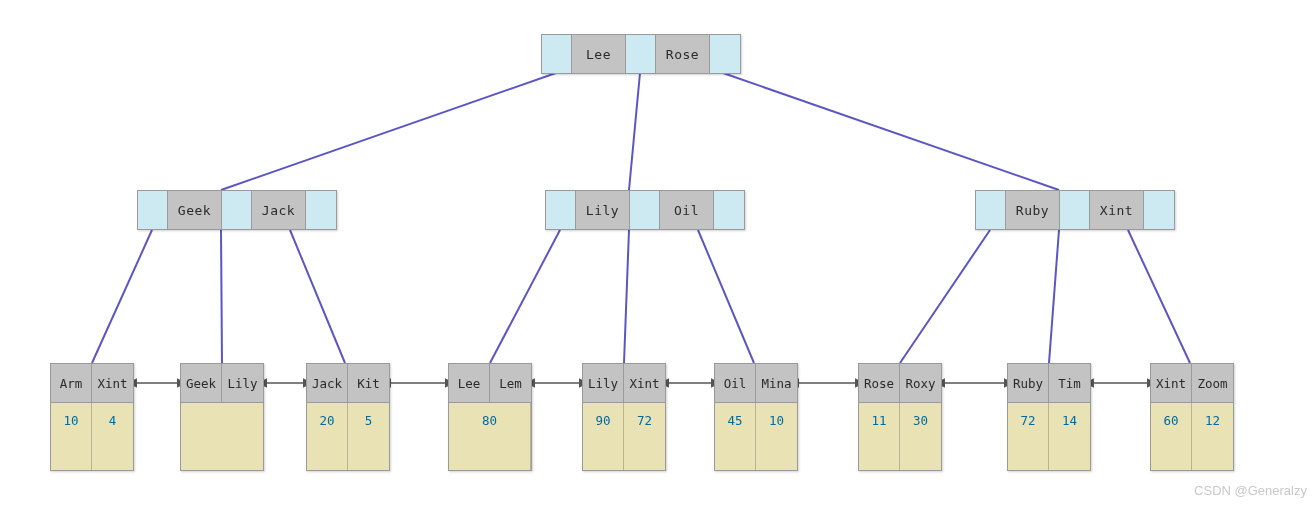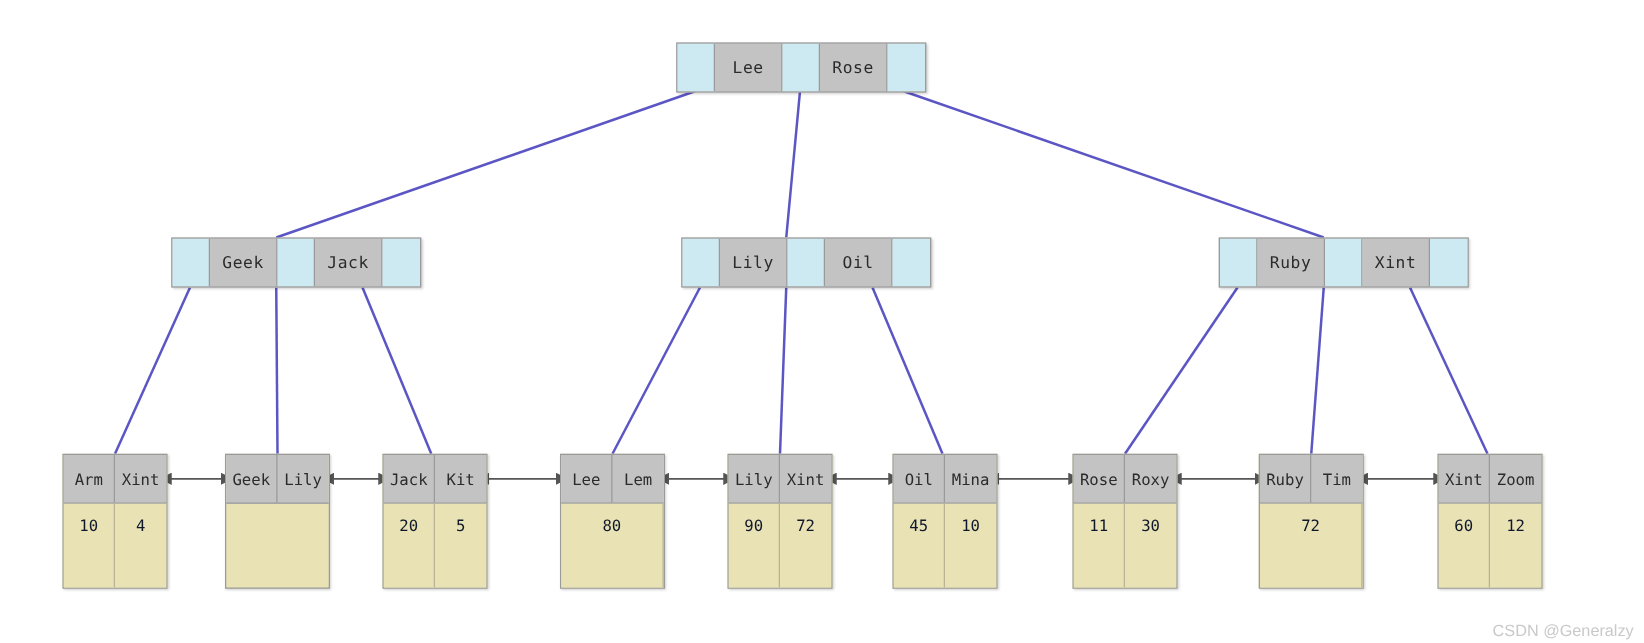--- a/index.html
+++ b/index.html
@@ -92,30 +92,30 @@
     display: flex;
     flex: 1 1 auto;
     background: #e8e2b5;
   }
   .leaf .body .cell {
     flex: 1 1 50%;
     display: flex;
     align-items: center;
     justify-content: center;
     font-size: 12.5px;
-    color: #0f172a;
+    color: #0369a1;
     box-sizing: border-box;
     padding-bottom: 32px;
   }
   .leaf .body .cell.first { border-right: 1px solid #b9b394; }
 
   .watermark {
     position: absolute;
     right: 8px;
-    bottom: 2px;
+    bottom: 16px;
     font-family: "Liberation Sans", sans-serif;
     font-size: 13px;
     color: #c9c9c9;
     z-index: 5;
     white-space: nowrap;
   }
 </style>
 </head>
 <body>
 
@@ -265,20 +265,21 @@
     </div>
   </div>
 
   <div class="leaf" style="left:1007px; top:363px;">
     <div class="hdr">
       <div class="cell first">Ruby</div>
       <div class="cell">Tim</div>
     </div>
     <div class="body">
       <div class="cell first">72</div>
+      <div class="cell">14</div>
     </div>
   </div>
 
   <div class="leaf" style="left:1150px; top:363px;">
     <div class="hdr">
       <div class="cell first">Xint</div>
       <div class="cell">Zoom</div>
     </div>
     <div class="body">
       <div class="cell first">60</div>

